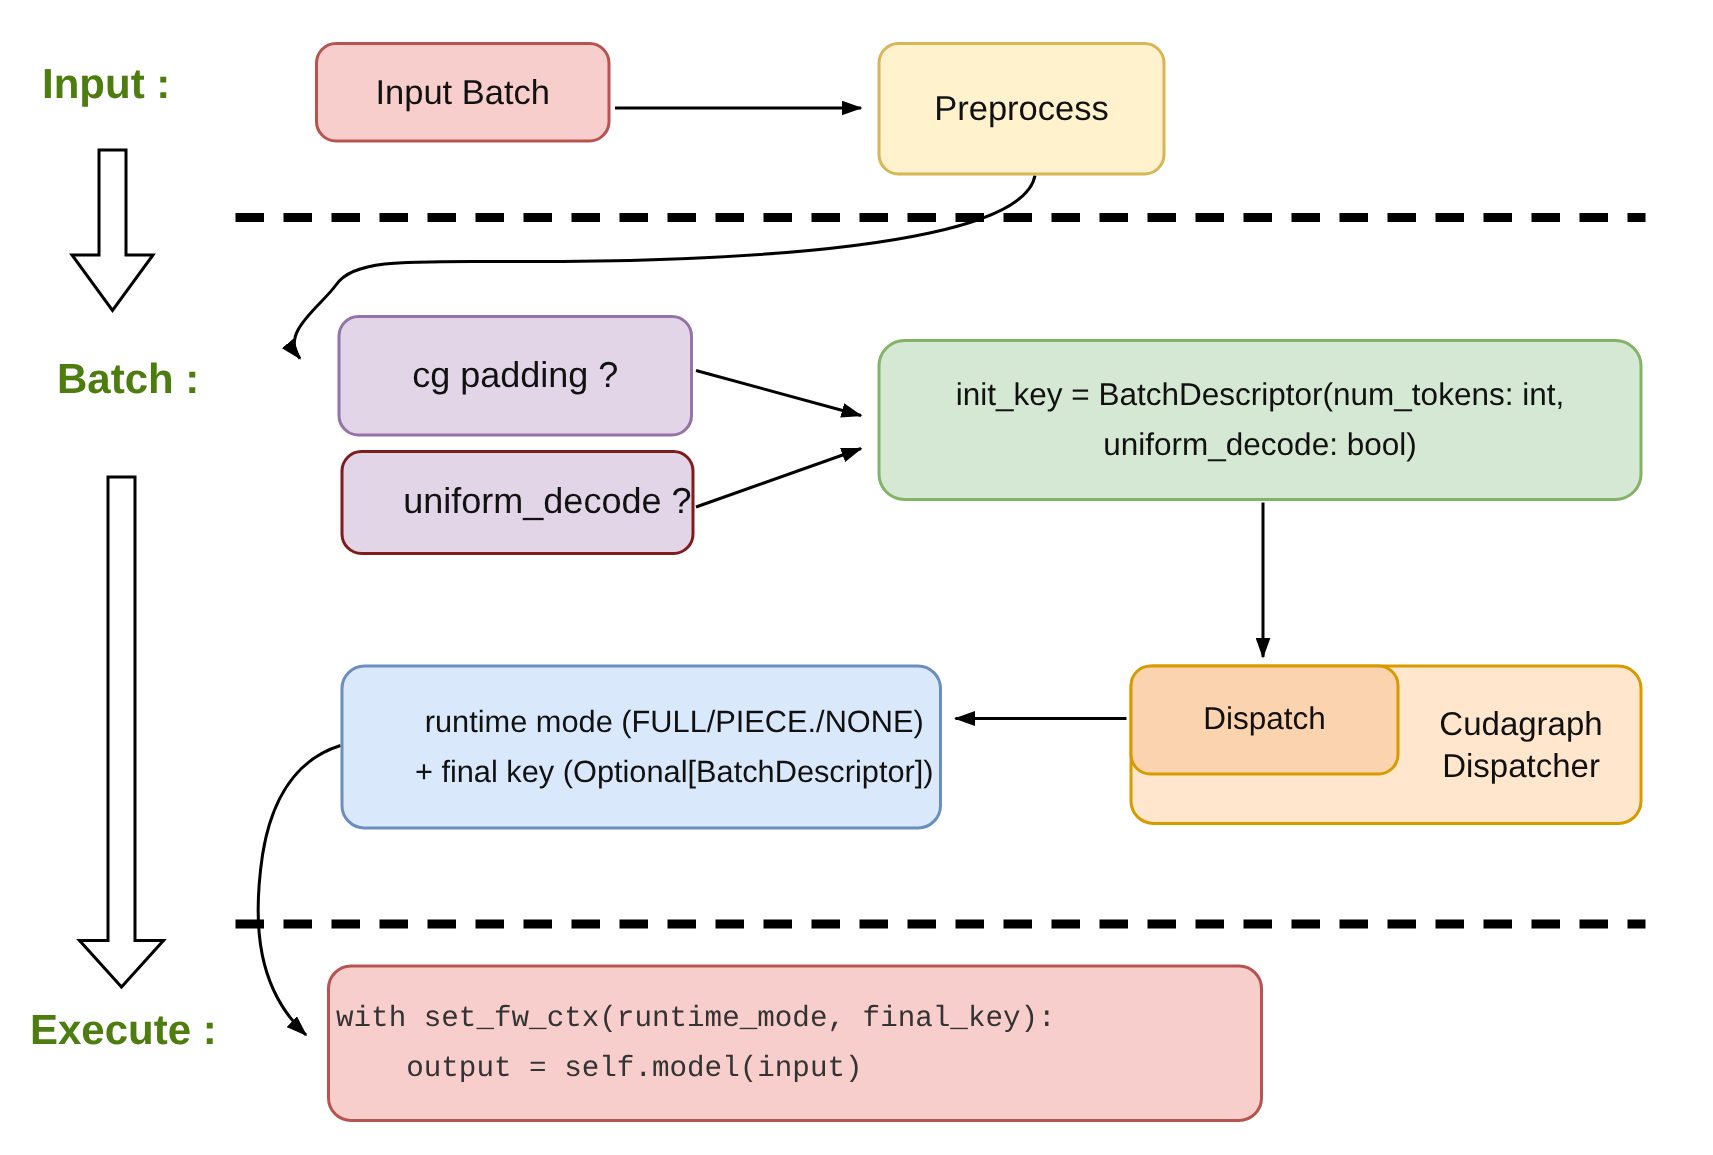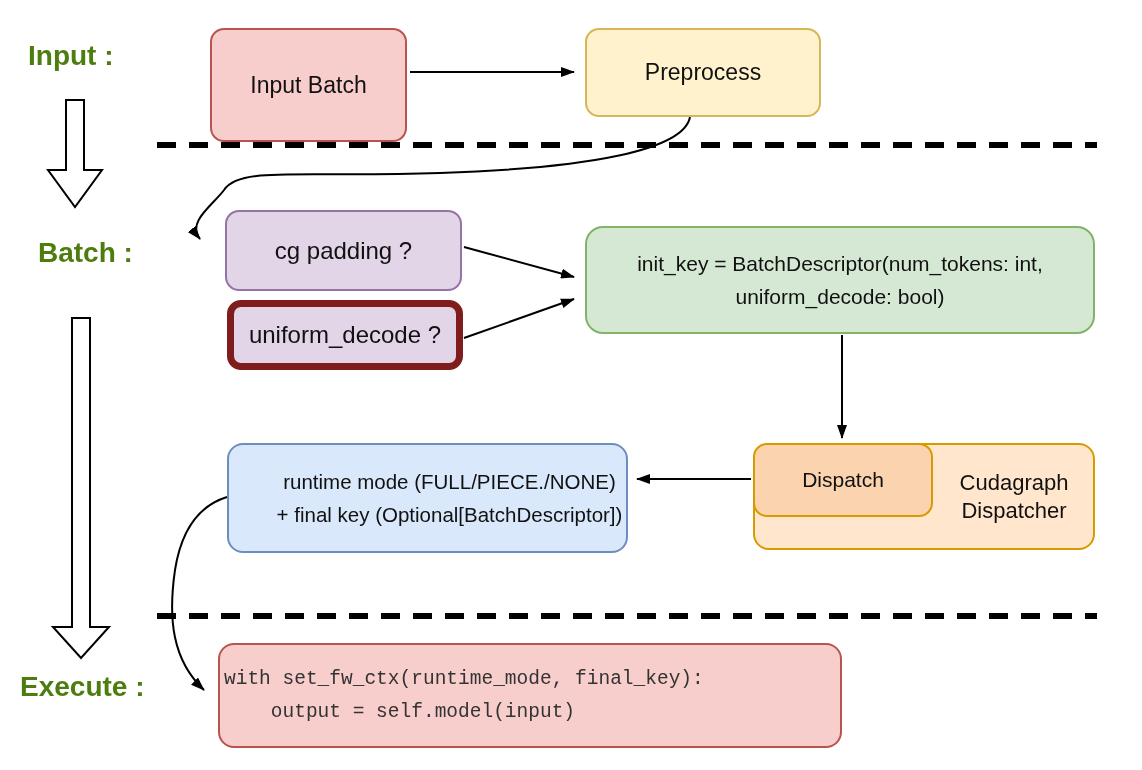--- a/index.html
+++ b/index.html
@@ -23,24 +23,24 @@
     position:absolute;
     box-sizing: border-box;
     display:flex; align-items:center; justify-content:center;
     text-align:center;
     color:#111111;
     line-height: 1.25;
   }
   .node .lines { display:block; }
   .node .line { display:block; line-height:33px; white-space:pre; }
 
-  .input-batch   { left:210px; top:28px;  width:197px; height:114px;  background:#f8cecc; border:2px solid #b85450; border-radius:14px; font-size:23px; }
-  .preprocess    { left:585px; top:28px;  width:236px; height:89px;  background:#fff2cc; border:2px solid #d6b656; border-radius:14px; font-size:23px; }
+  .input-batch   { left:210px; top:28px;  width:197px; height:67px;  background:#f8cecc; border:2px solid #b85450; border-radius:14px; font-size:23px; }
+  .preprocess    { left:585px; top:28px;  width:192px; height:89px;  background:#fff2cc; border:2px solid #d6b656; border-radius:14px; font-size:23px; }
   .cg-padding    { left:225px; top:210px; width:237px; height:81px;  background:#e1d5e7; border:2px solid #9673a6; border-radius:14px; font-size:24px; }
-  .uniform-decode{ left:227px; top:300px; width:236px; height:70px;  background:#e1d5e7; border:7px solid #7f1d1d; border-radius:14px; font-size:24px; }
+  .uniform-decode{ left:227px; top:300px; width:236px; height:70px;  background:#e1d5e7; border:2px solid #7f1d1d; border-radius:14px; font-size:24px;justify-content:flex-end; }
   .init-key      { left:585px; top:226px; width:510px; height:108px; background:#d5e8d4; border:2px solid #82b366; border-radius:18px; font-size:21px; }
   .cuda-outer    { left:753px; top:443px; width:342px; height:107px; background:#ffe6cc; border:2px solid #d79b00; border-radius:16px; }
   .cuda-label    { left:933px; top:443px; width:162px; height:107px; font-size:22px; background:transparent; border:none; }
   .dispatch      { left:753px; top:443px; width:180px; height:74px;  background:#fbd3ae; border:2px solid #d79b00; border-radius:14px; font-size:21px; }
   .runtime-mode  { left:227px; top:443px; width:401px; height:110px; background:#dae8fc; border:2px solid #6c8ebf; border-radius:16px; font-size:20.5px;padding-left:44px; }
   .execute-code  { left:218px; top:643px; width:624px; height:105px; background:#f8cecc; border:2.5px solid #b85450; border-radius:16px;
                    justify-content:flex-start; text-align:left; padding-left:4px;
                    font-family:"Liberation Mono", monospace; font-size:19.5px; color:#333333; }
 </style>
 </head>

